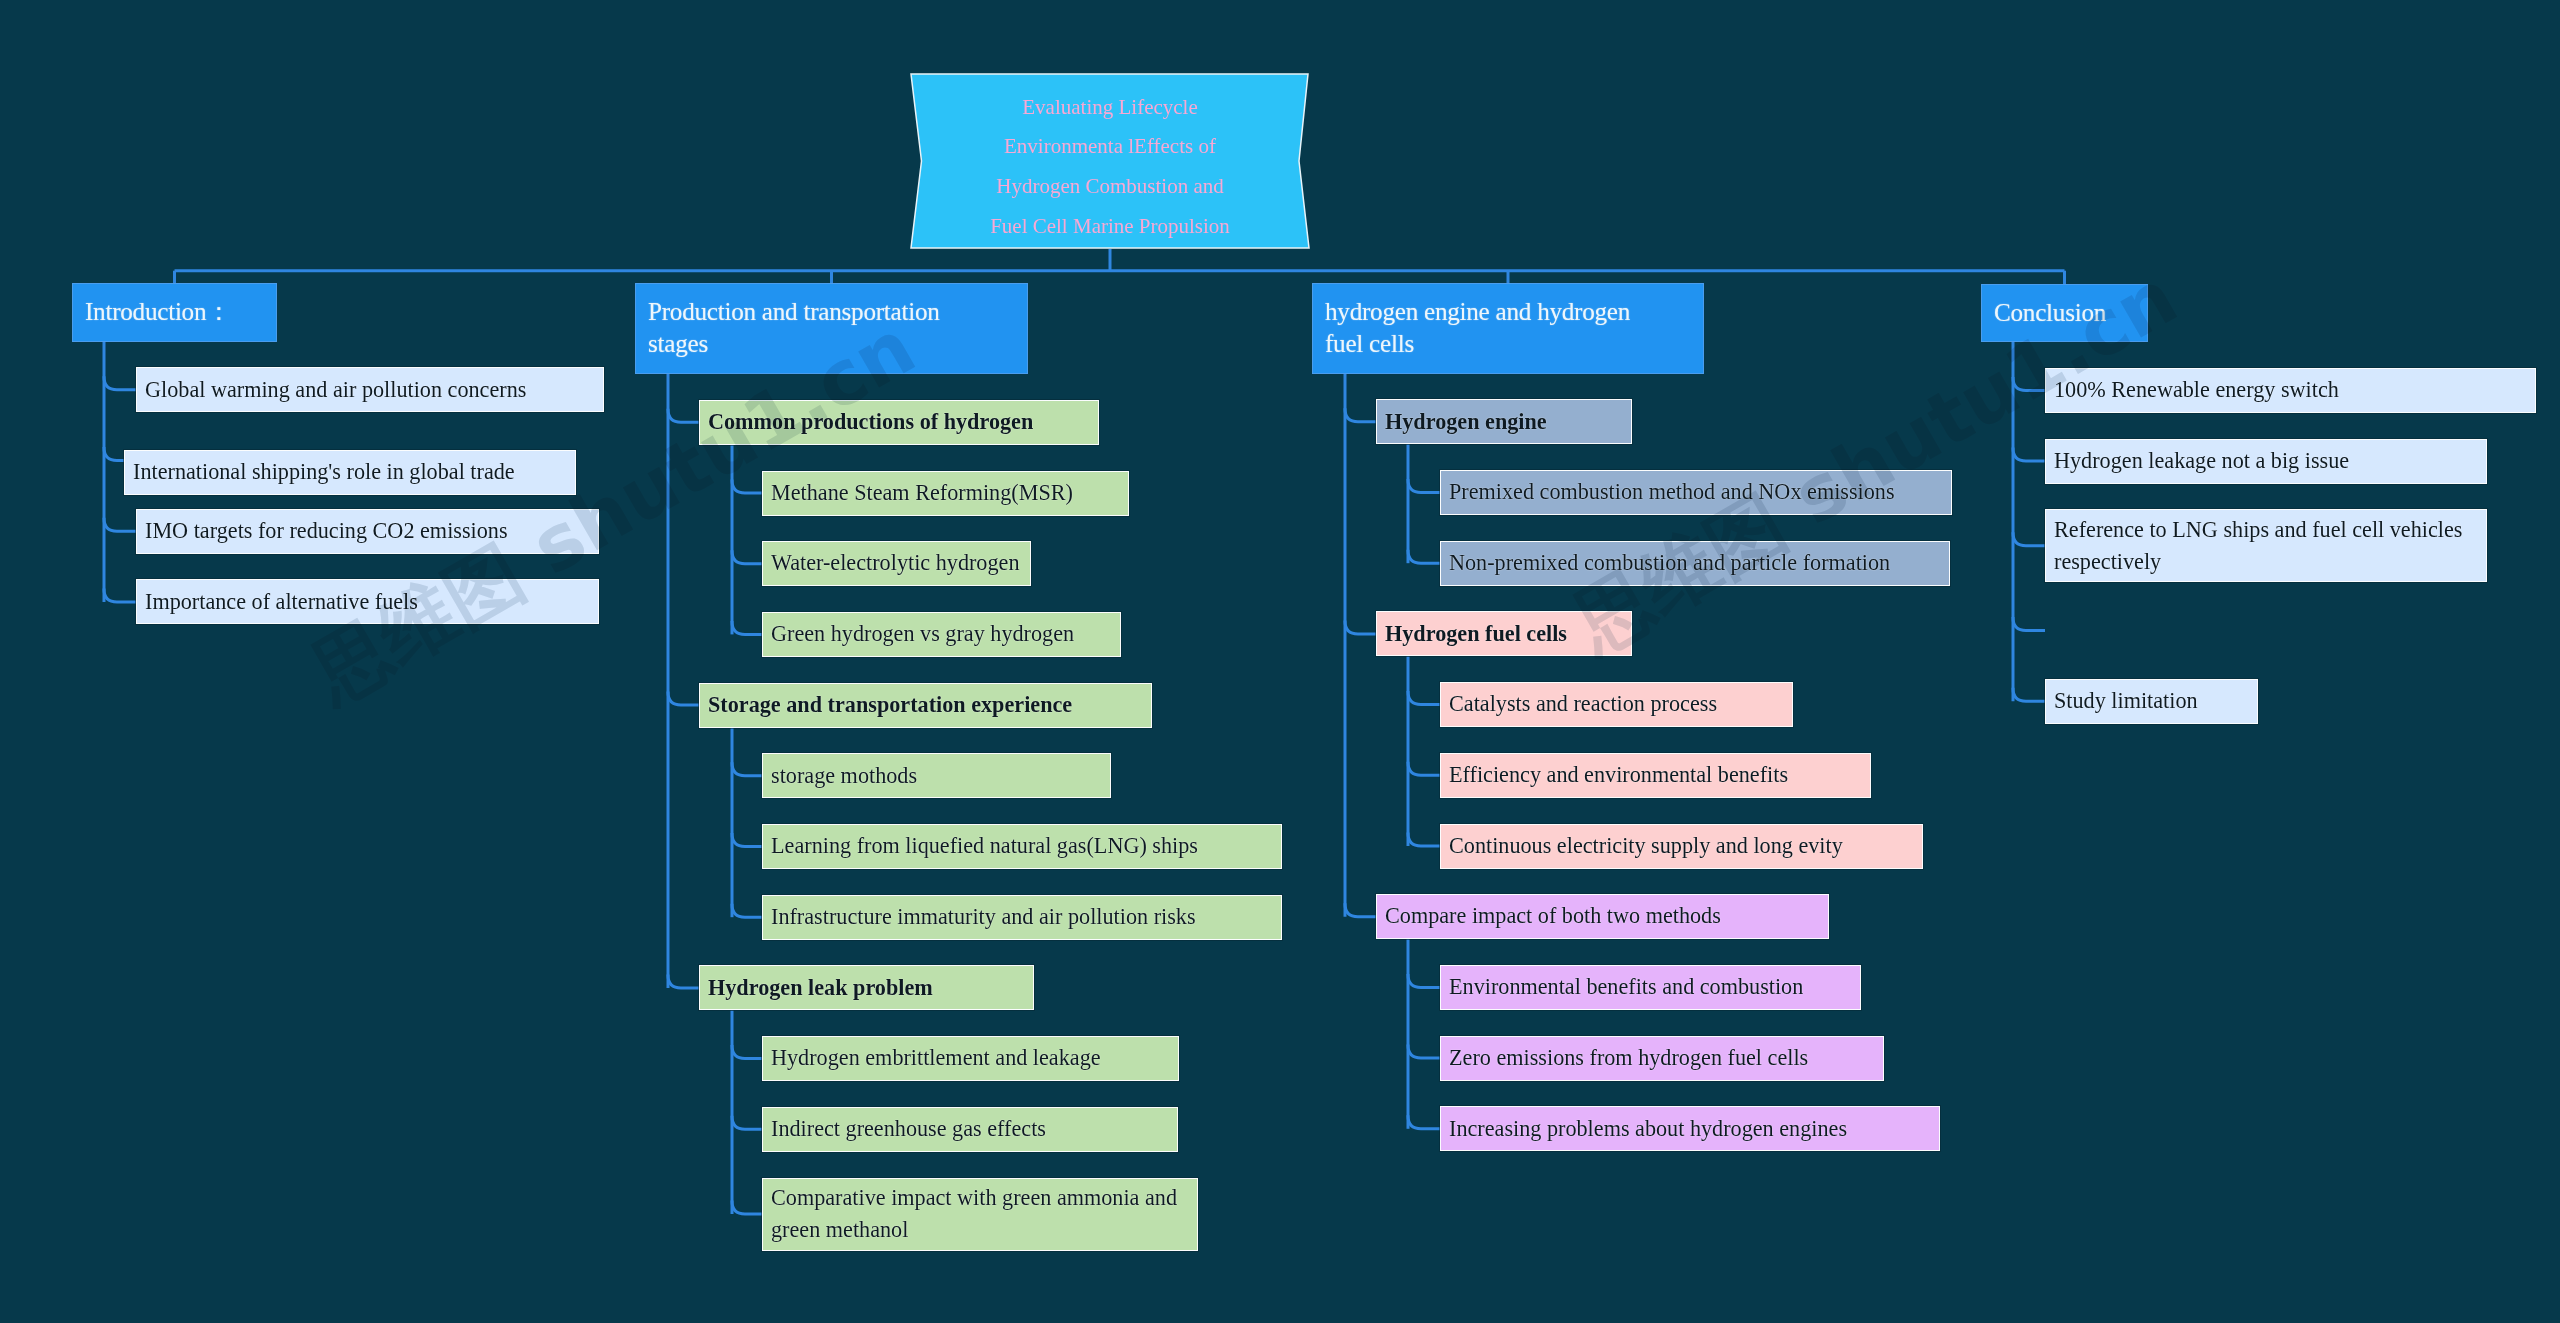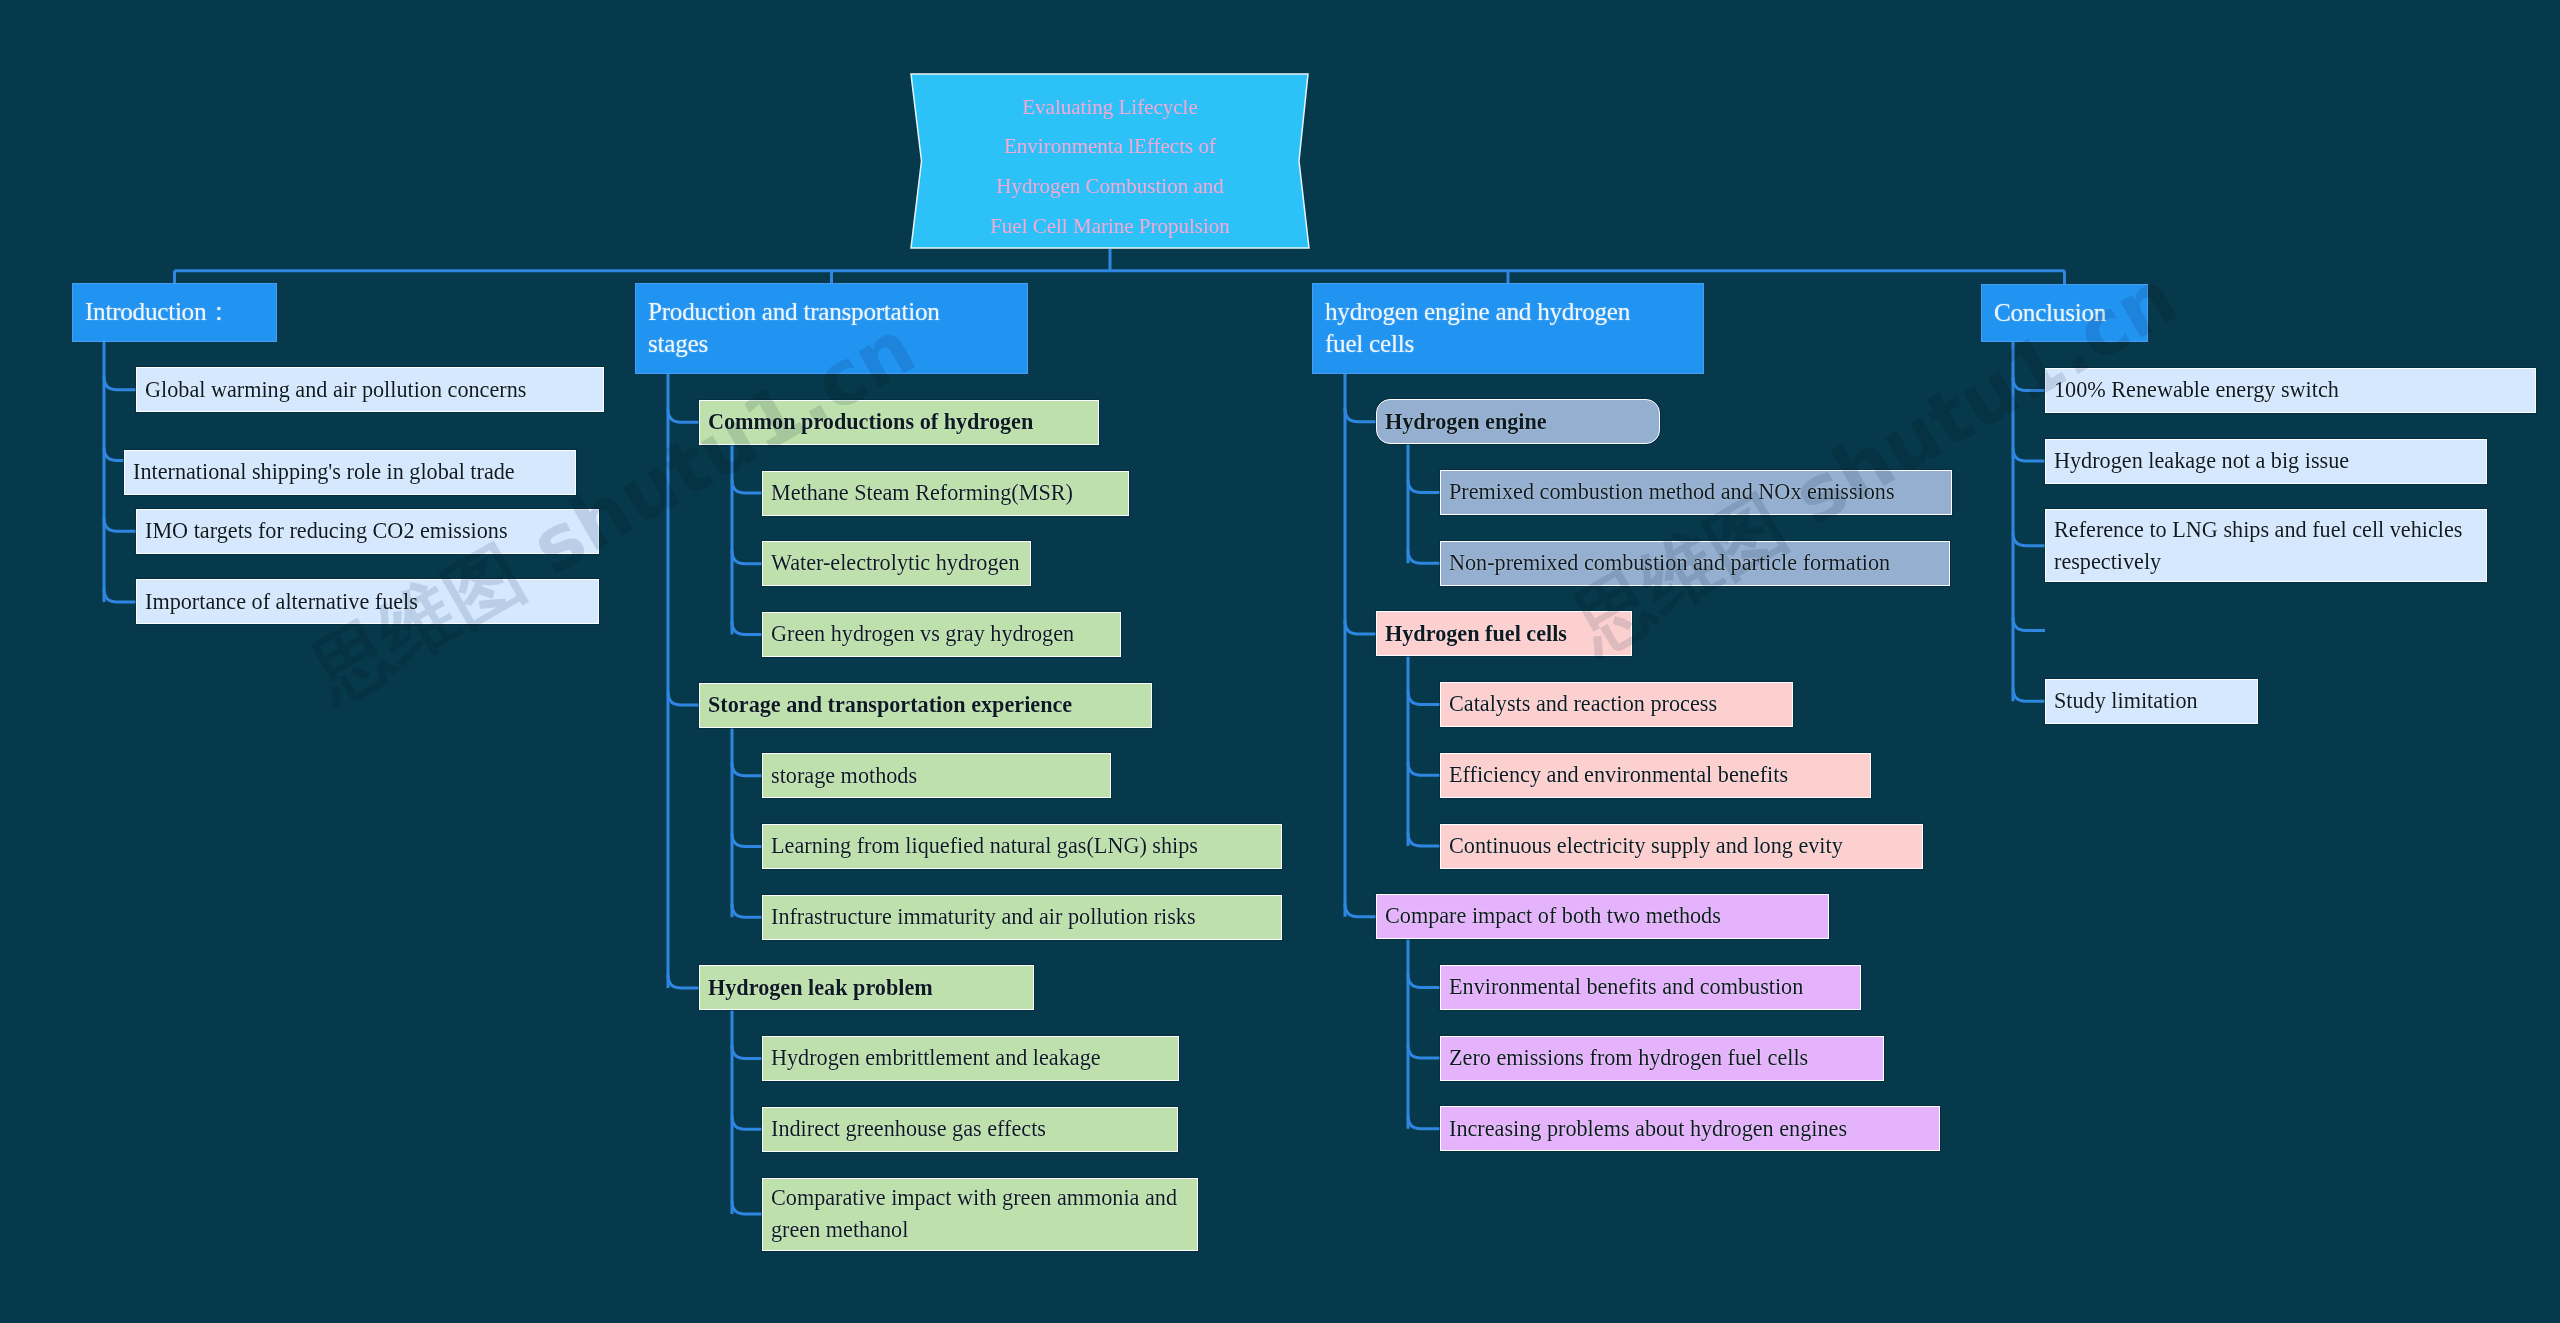--- a/index.html
+++ b/index.html
@@ -168,21 +168,21 @@
     <span>Hydrogen embrittlement and leakage</span>
     </div>
   <div class="node box" style="left: 762px; top: 1106.8px; width: 416px; height: 45px; background: rgb(189, 224, 172);">
     <span>Indirect greenhouse gas effects</span>
     </div>
   <div class="node box" style="left: 762px; top: 1177.5px; width: 436px; height: 73px; background: rgb(189, 224, 172);">
     <span>Comparative impact with green ammonia and green methanol</span>
     </div>
 
   <div class="node lvl1" style="left: 1312px; top: 283px; width: 392px; height: 90.5px;"><span style="display: inline-block; width: 313px;">hydrogen engine and hydrogen fuel cells</span></div>
-  <div class="node box bold" style="left: 1376px; top: 399.3px; width: 284px; height: 45px; background: rgb(148, 175, 207); border-radius: 14px;">
+  <div class="node box bold" style="left: 1376px; top: 399.3px; width: 256px; height: 45px; background: rgb(148, 175, 207);">
     <span>Hydrogen engine</span>
     </div>
   <div class="node box" style="left: 1440px; top: 470px; width: 512px; height: 45px; background: rgb(148, 175, 207);">
     <span>Premixed combustion method and NOx emissions</span>
     </div>
   <div class="node box" style="left: 1440px; top: 540.7px; width: 510px; height: 45px; background: rgb(148, 175, 207);">
     <span>Non-premixed combustion and particle formation</span>
     </div>
   <div class="node box bold" style="left: 1376px; top: 611.4px; width: 256px; height: 45px; background: rgb(253, 208, 208);">
     <span>Hydrogen fuel cells</span>

